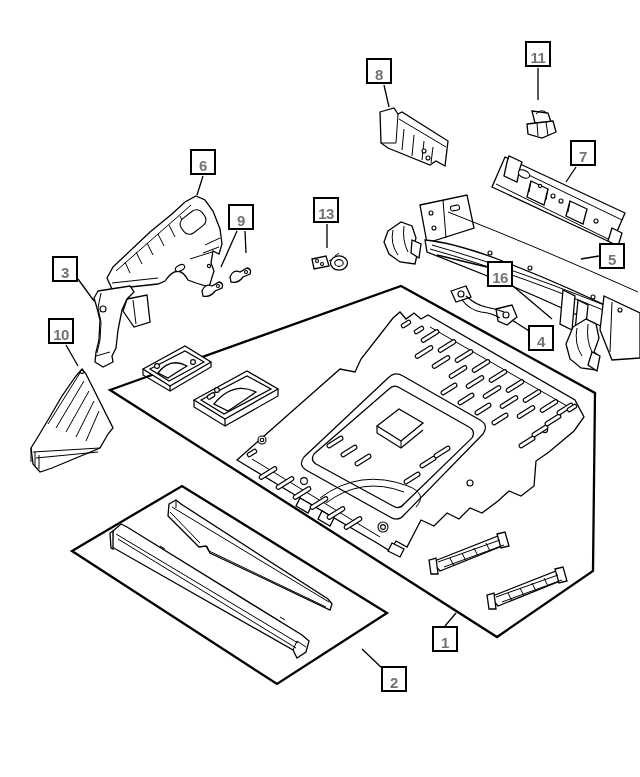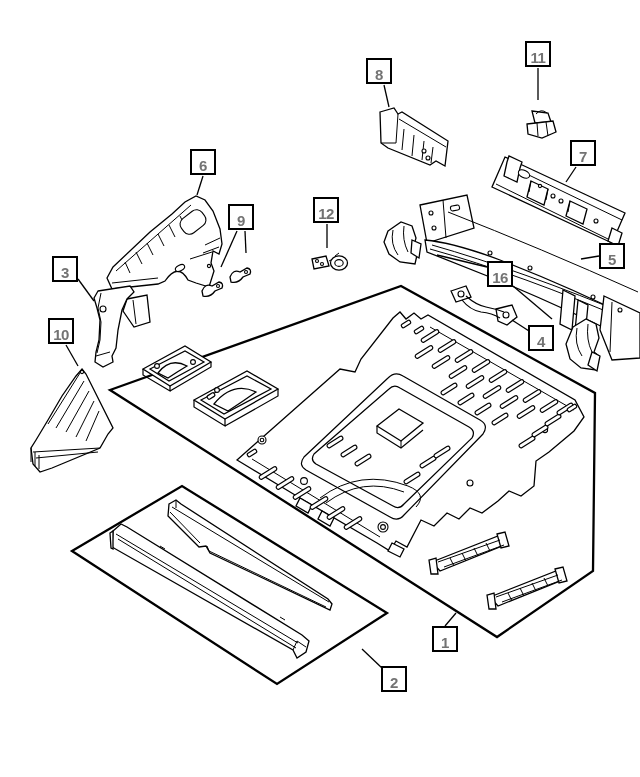--- a/index.html
+++ b/index.html
@@ -325,21 +325,21 @@
 <div class="callout" style="left:366px;top:58px">
       <span>8</span>
     </div>
 <div class="callout" style="left:228px;top:204px">
       <span>9</span>
     </div>
 <div class="callout" style="left:525px;top:41px">
       <span>11</span>
     </div>
 <div class="callout" style="left:313px;top:197px">
-      <span>12</span>
+      <span>13</span>
     </div>
 <div class="callout" style="left:48px;top:318px">
       <span>10</span>
     </div>
 <div class="callout" style="left:487px;top:261px">
       <span>16</span>
     </div>
 
 </div>
 

